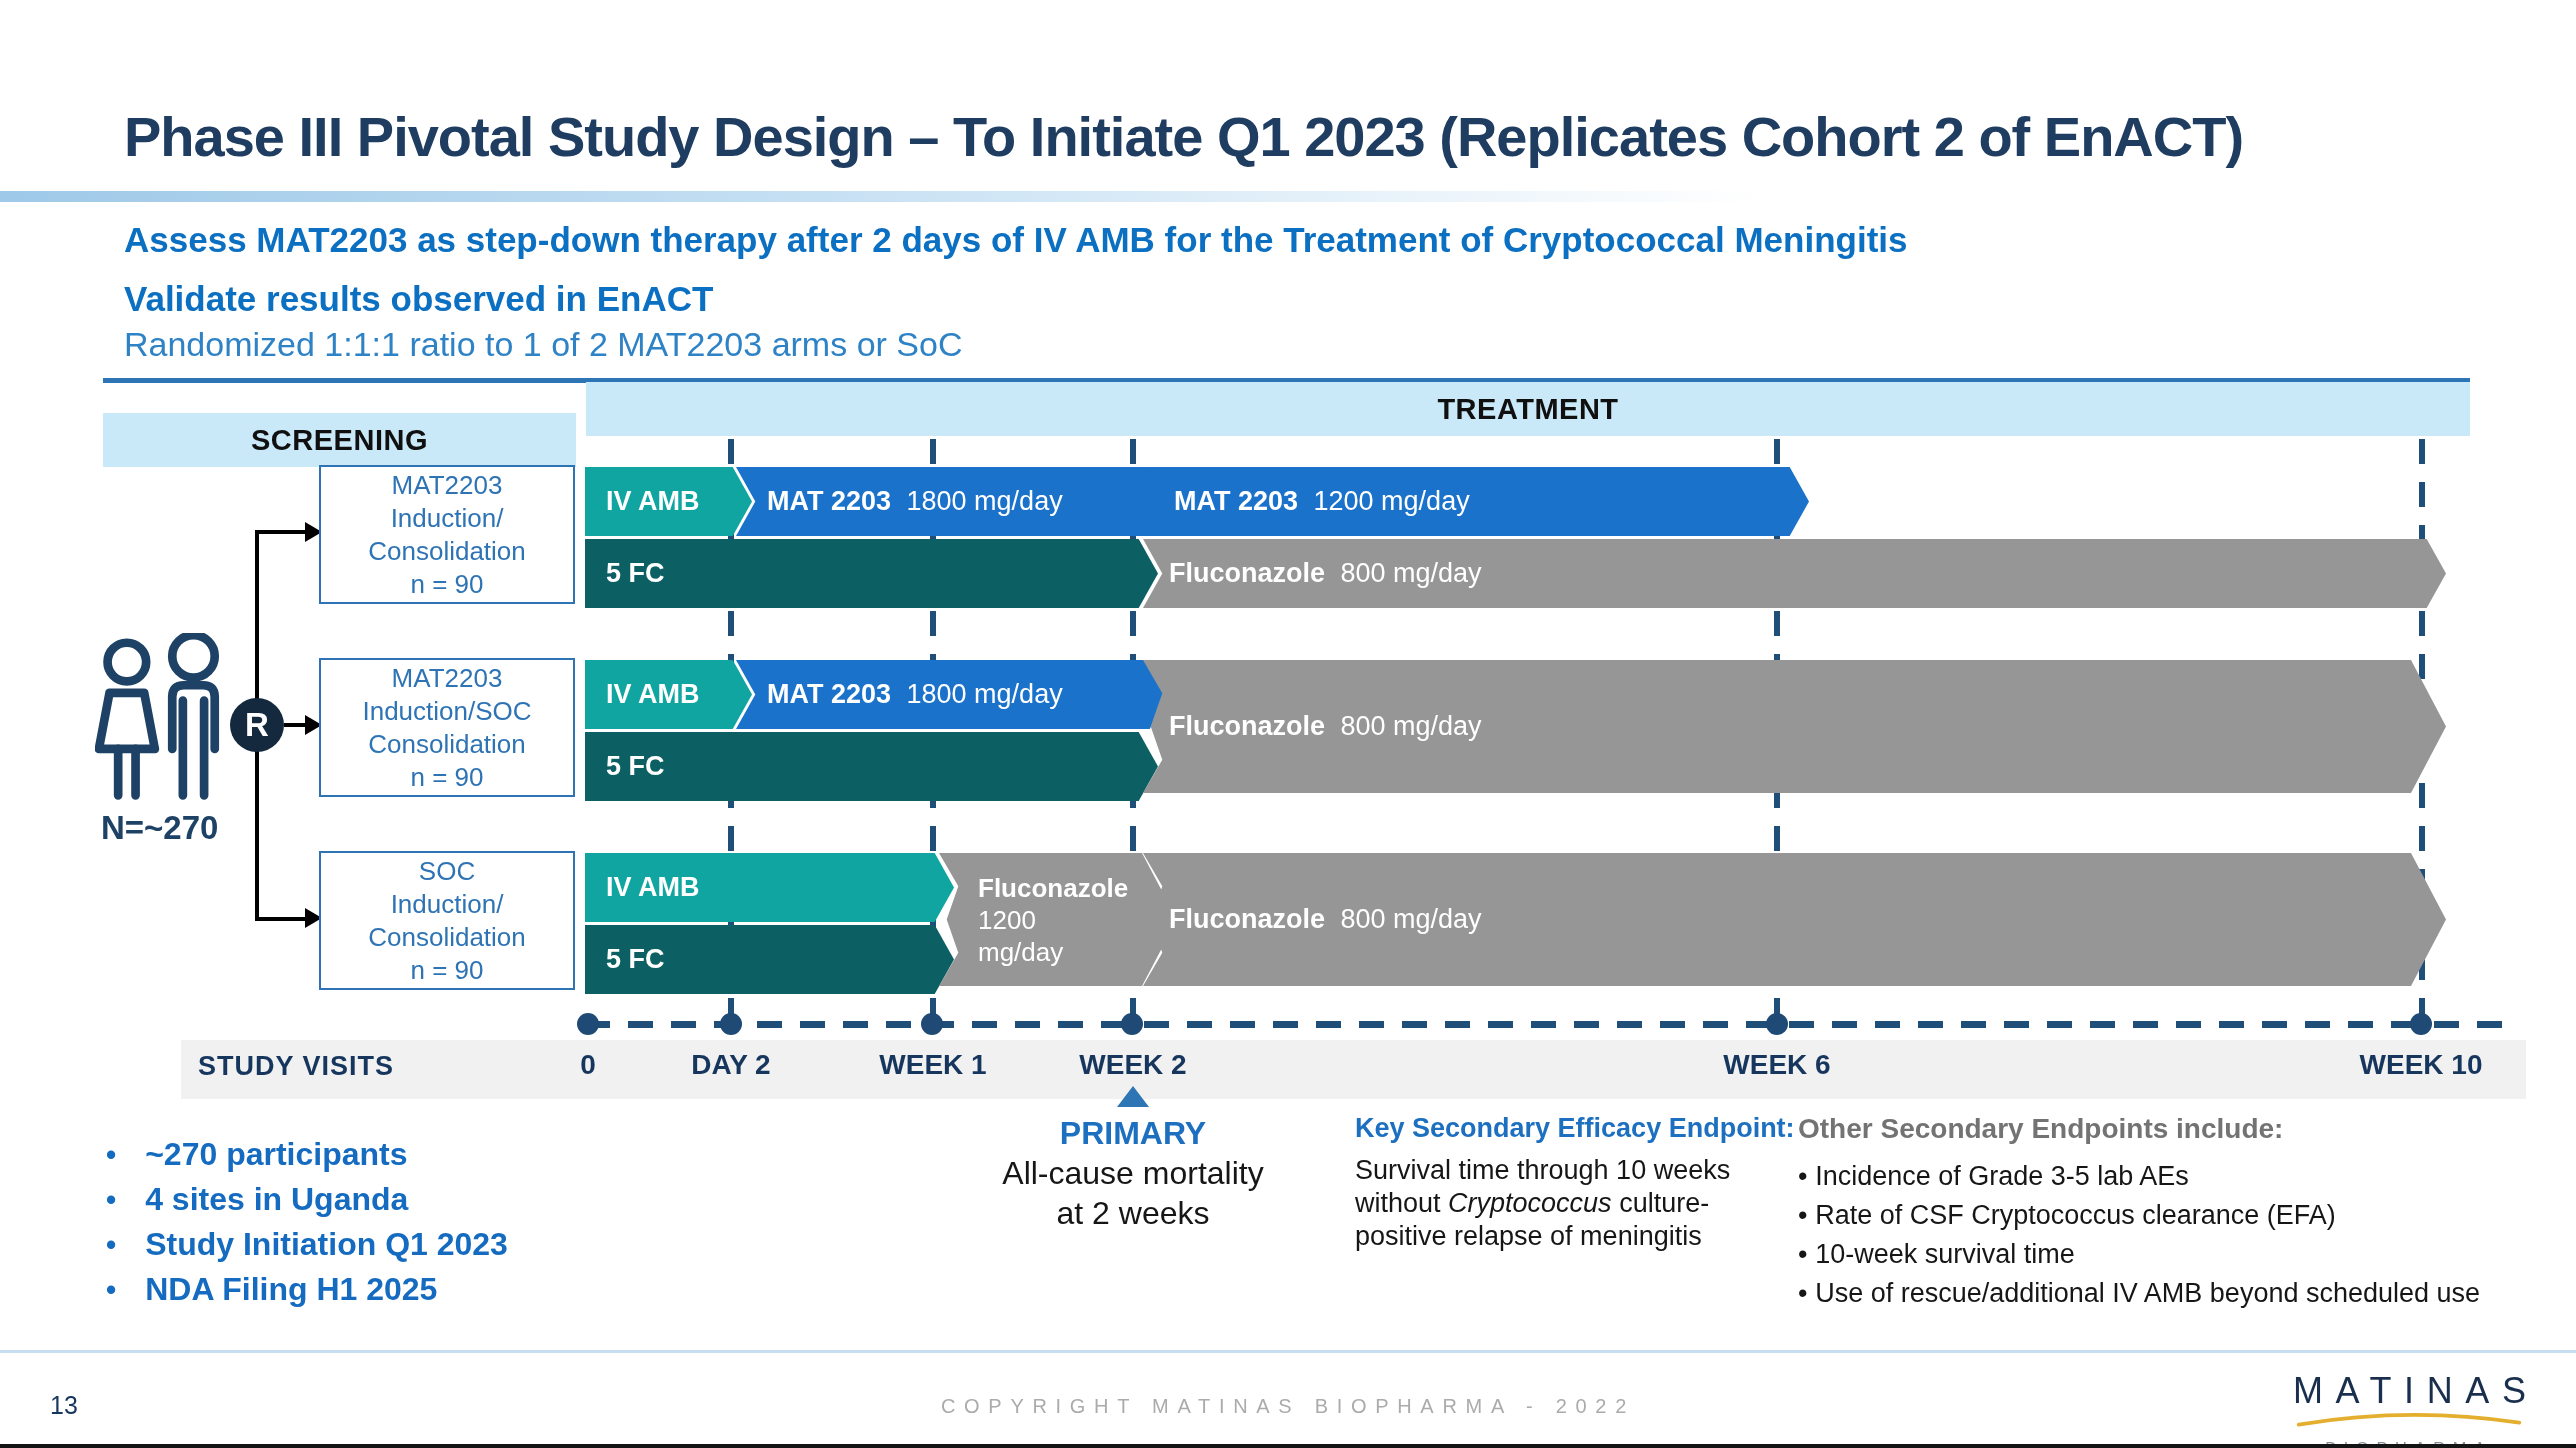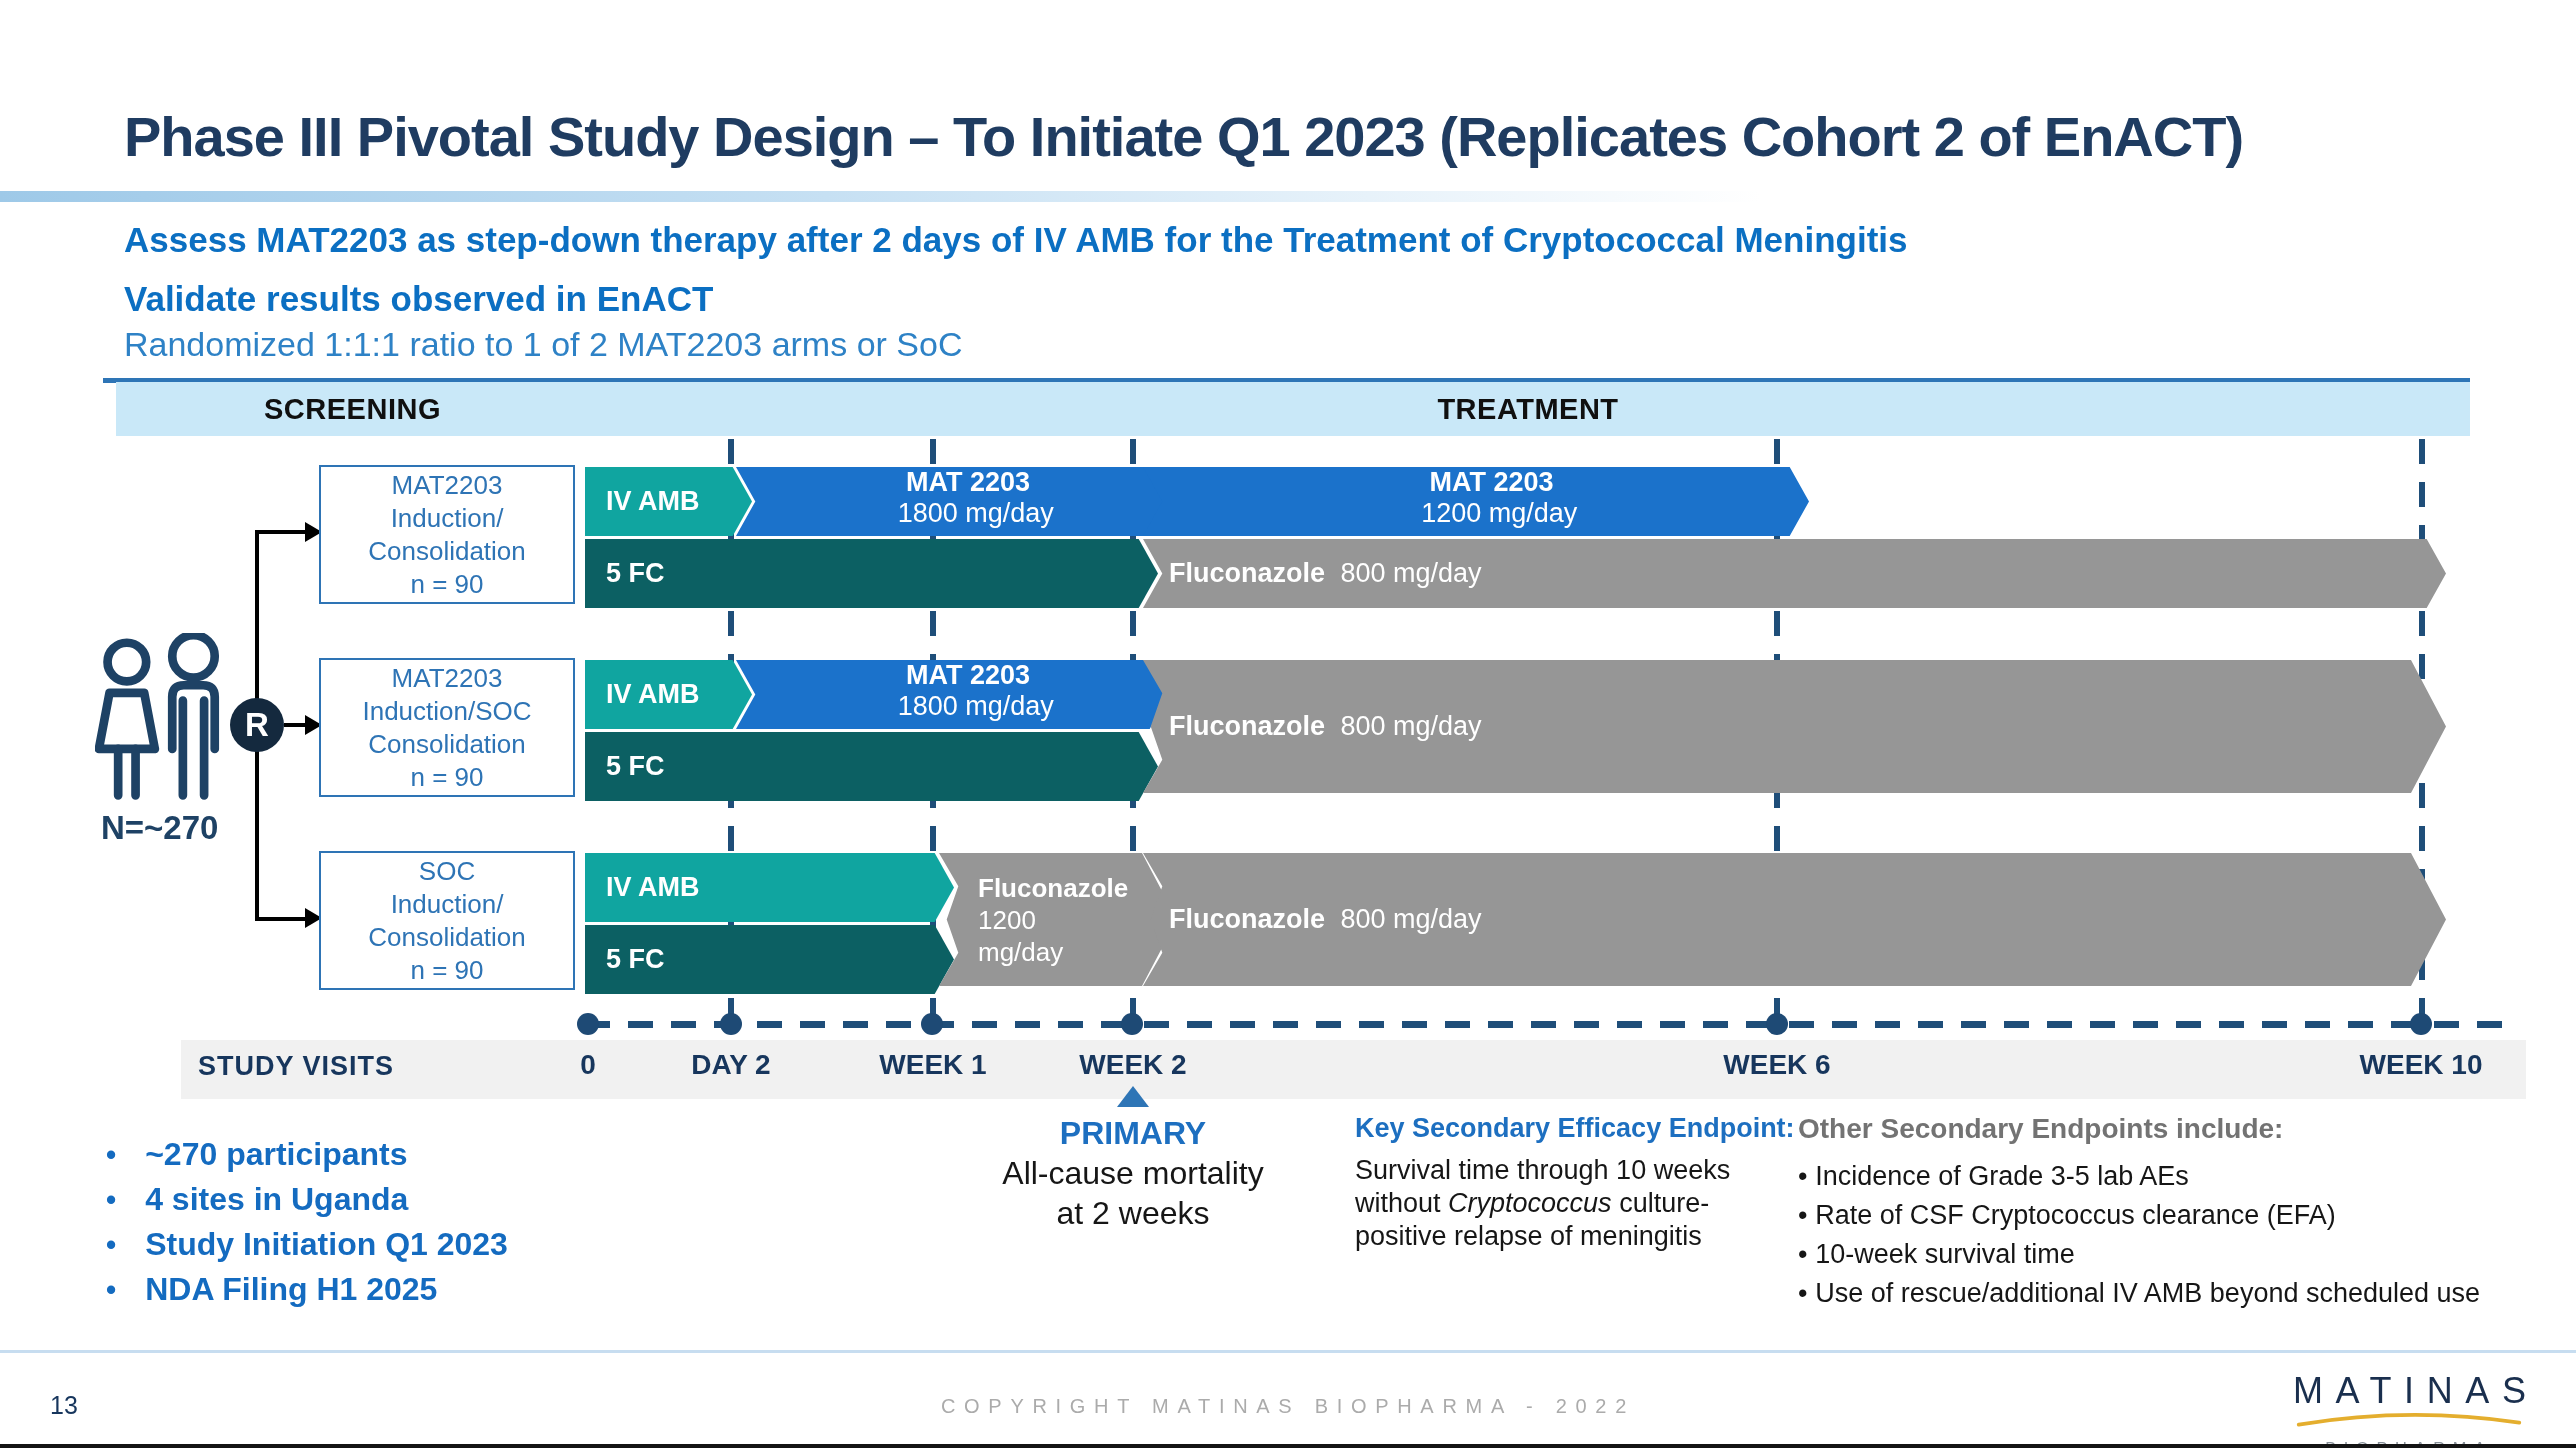--- a/index.html
+++ b/index.html
@@ -32,21 +32,21 @@
     font-size:26px;line-height:33px;color:#2E74B5;text-align:center;}
 
   
   .bar{display:flex;align-items:center;color:#ffffff;font-size:27px;white-space:nowrap;z-index:2;}
   .bar .b{font-weight:bold;}
   .bar .d{font-weight:400;margin-left:15.5px;}
   .h63{height:69px;}
   .h138{height:133px;}
   .teal{background:#10A5A0;}
   .dteal{background:#0C6063;}
-  .blue{background:#1B72CB;flex-direction:column;}
+  .blue{background:#1B72CB;}
   .gray{background:#969696;}
   .tip-first{clip-path:polygon(0 0,calc(100% - 19.3px) 0,100% 50%,calc(100% - 19.3px) 100%,0 100%);}
   .tip-follow{clip-path:polygon(0 0,calc(100% - 19.3px) 0,100% 50%,calc(100% - 19.3px) 100%,0 100%,19.3px 50%);}
   .tall-follow{clip-path:polygon(0 0,calc(100% - 35px) 0,100% 50%,calc(100% - 35px) 100%,0 100%,19.3px 75%,7.7px 50%,19.3px 25%);}
   .pad22{padding-left:21px;}
   .pad27{padding-left:26px;}
   .pad32{padding-left:31px;}
   .flu1200{flex-direction:column;align-items:flex-start;justify-content:center;padding-left:39px;
     font-size:26px;line-height:32px;}
 
@@ -100,21 +100,21 @@
 <div id="slide">
 
   <div class="abs title">Phase III Pivotal Study Design – To Initiate Q1 2023 (Replicates Cohort 2 of EnACT)</div>
   <div class="abs title-rule"></div>
 
   <div class="abs sub sub-bold" style="top:220px;">Assess MAT2203 as step-down therapy after 2 days of IV AMB for the Treatment of Cryptococcal Meningitis</div>
   <div class="abs sub sub-bold" style="top:279px;">Validate results observed in EnACT</div>
   <div class="abs sub sub-light" style="top:325px;">Randomized 1:1:1 ratio to 1 of 2 MAT2203 arms or SoC</div>
 
   <div class="abs band-rule"></div>
-  <div class="abs band" style="left:116px;width:473px;">SCREENING</div>
+  <div class="abs band" style="left:103px;width:473px;margin-top:31px;">SCREENING</div>
   <div class="abs band" style="left:586px;width:1884px;">TREATMENT</div>
 
   <div class="abs vline" style="left:728px;"></div>
   <div class="abs vline" style="left:930px;"></div>
   <div class="abs vline" style="left:1130px;"></div>
   <div class="abs vline" style="left:1774px;"></div>
   <div class="abs vline" style="left:2419px;"></div>
 
   <svg class="abs" style="left:95px;top:633px;" width="140" height="174" viewBox="0 0 145 180">
     <g fill="none" stroke="#1E4265" stroke-width="9" stroke-linecap="round" stroke-linejoin="round">

